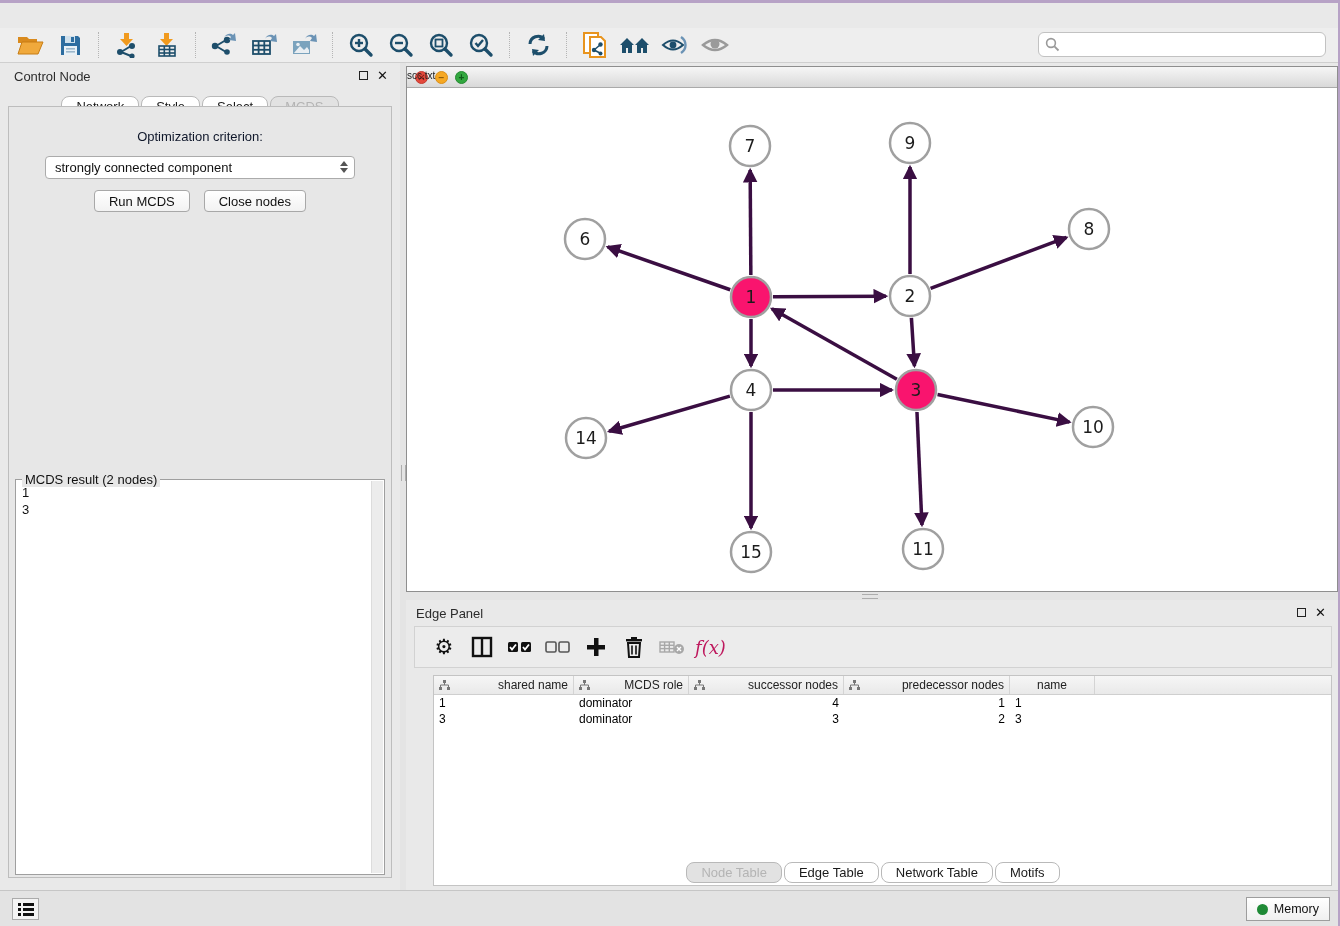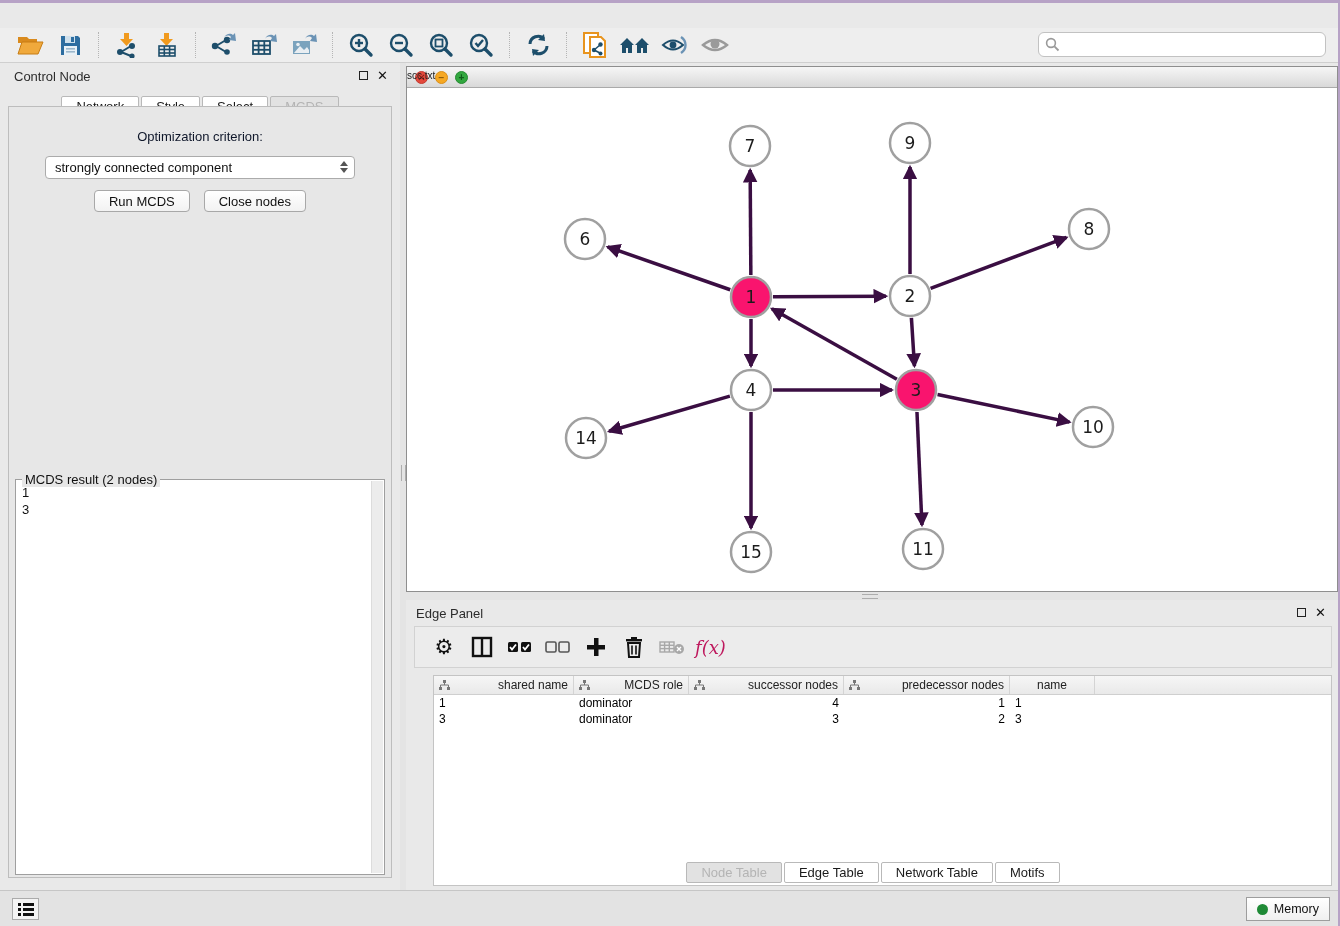--- a/index.html
+++ b/index.html
@@ -27,21 +27,21 @@
   .search-mag { position:absolute; left:7px; top:5px; }
 
   
   .control-panel { position:absolute; left:0; top:63px; width:400px; bottom:36px; background:#e9e9e9; }
   .panel-header { position:absolute; top:6px; left:14px; font-size:13px; color:#2c2c2c; }
   .panel-icons { position:absolute; top:7px; right:12px; display:flex; gap:9px; align-items:center; }
   .float-box { width:9px; height:9px; border:1.5px solid #222; display:block; }
   .close-x { font-size:13px; font-weight:bold; color:#111; line-height:11px; }
 
   .cp-tabs { position:absolute; top:33px; left:0; right:0; display:flex; justify-content:center; gap:2px; }
-  .tab { height:21px; padding:0 14px; background:#fff; border:1px solid #b9b9b9; border-radius:2px;
+  .tab { height:21px; padding:0 14px; background:#fff; border:1px solid #b9b9b9; border-radius:8px;
          font-size:13px; color:#1a1a1a; display:flex; align-items:center; }
   .tab.active { background:#e2e2e2; color:#b4b4b4; }
   .cp-body { position:absolute; left:8px; right:8px; top:43px; bottom:12px; background:#e7e7e7;
              border:1px solid #bdbdbd; }
   .opt-label { margin-top:22px; text-align:center; font-size:13px; color:#0f172a; }
   .opt-select { position:relative; margin:12px auto 0; width:310px; height:23px; background:#fff;
                 border:1px solid #ababab; border-radius:4px; font-size:13px; color:#111;
                 display:flex; align-items:center; padding:0 22px 0 9px; }
   .stepper { position:absolute; right:6px; top:4px; display:flex; flex-direction:column; gap:2px; }
   .stepper i { width:0; height:0; border-left:4px solid transparent; border-right:4px solid transparent; display:block; }

